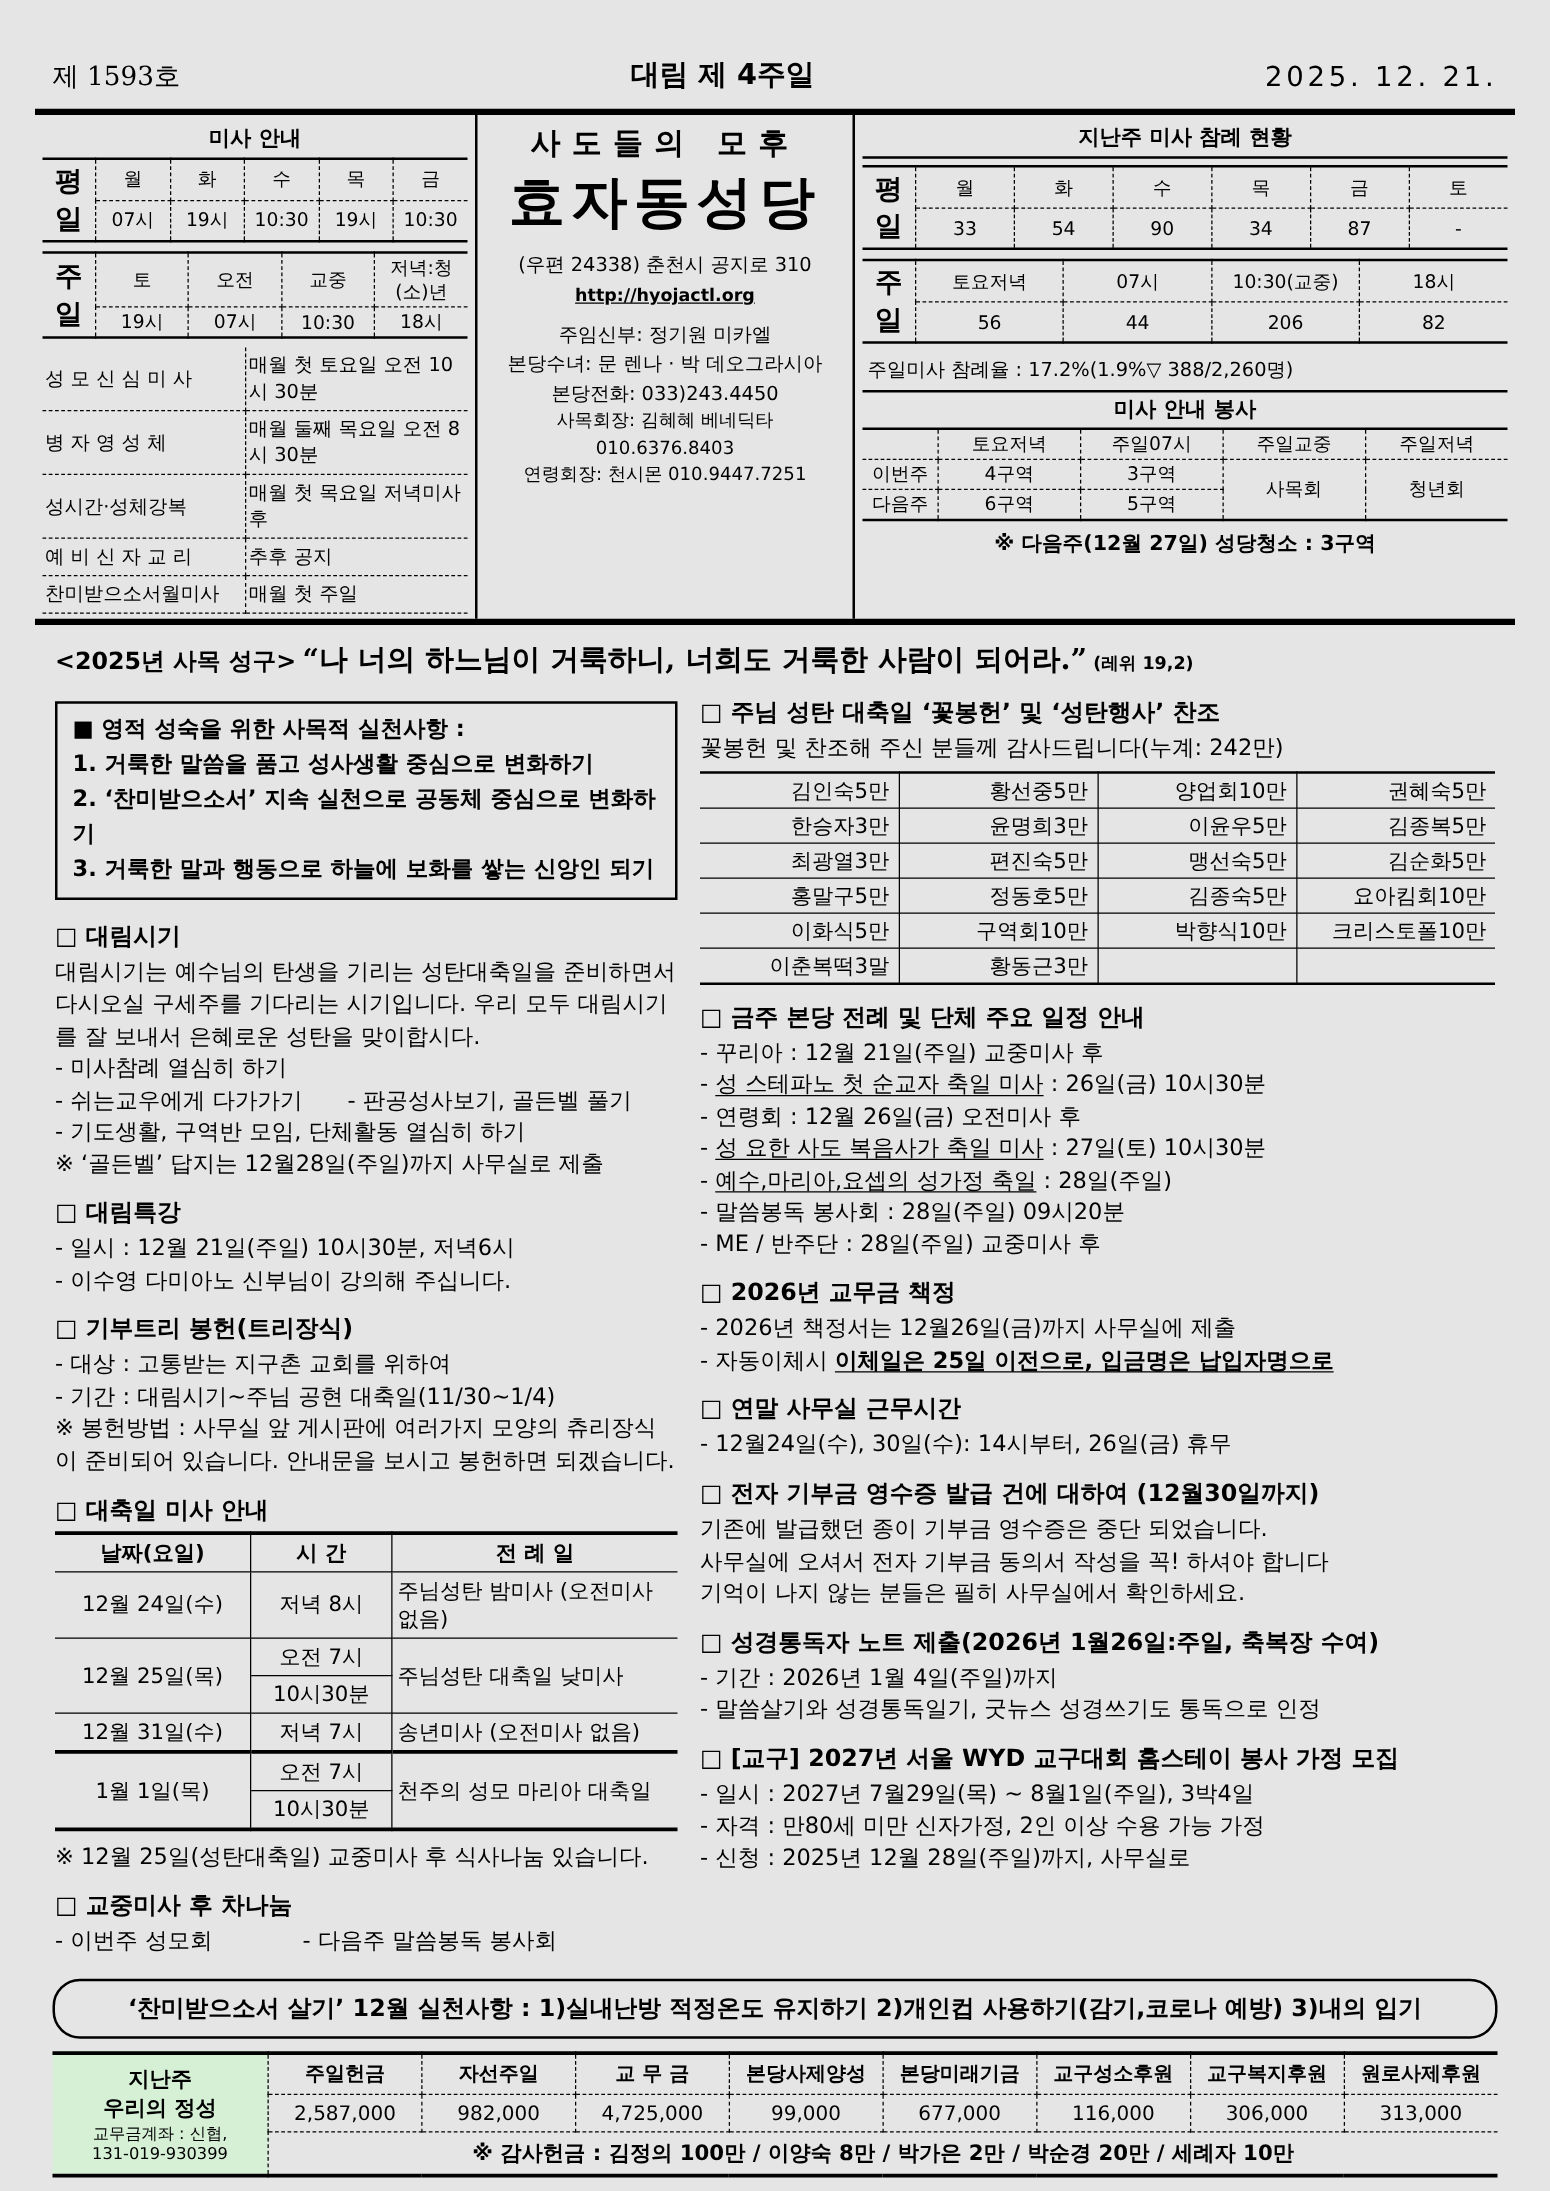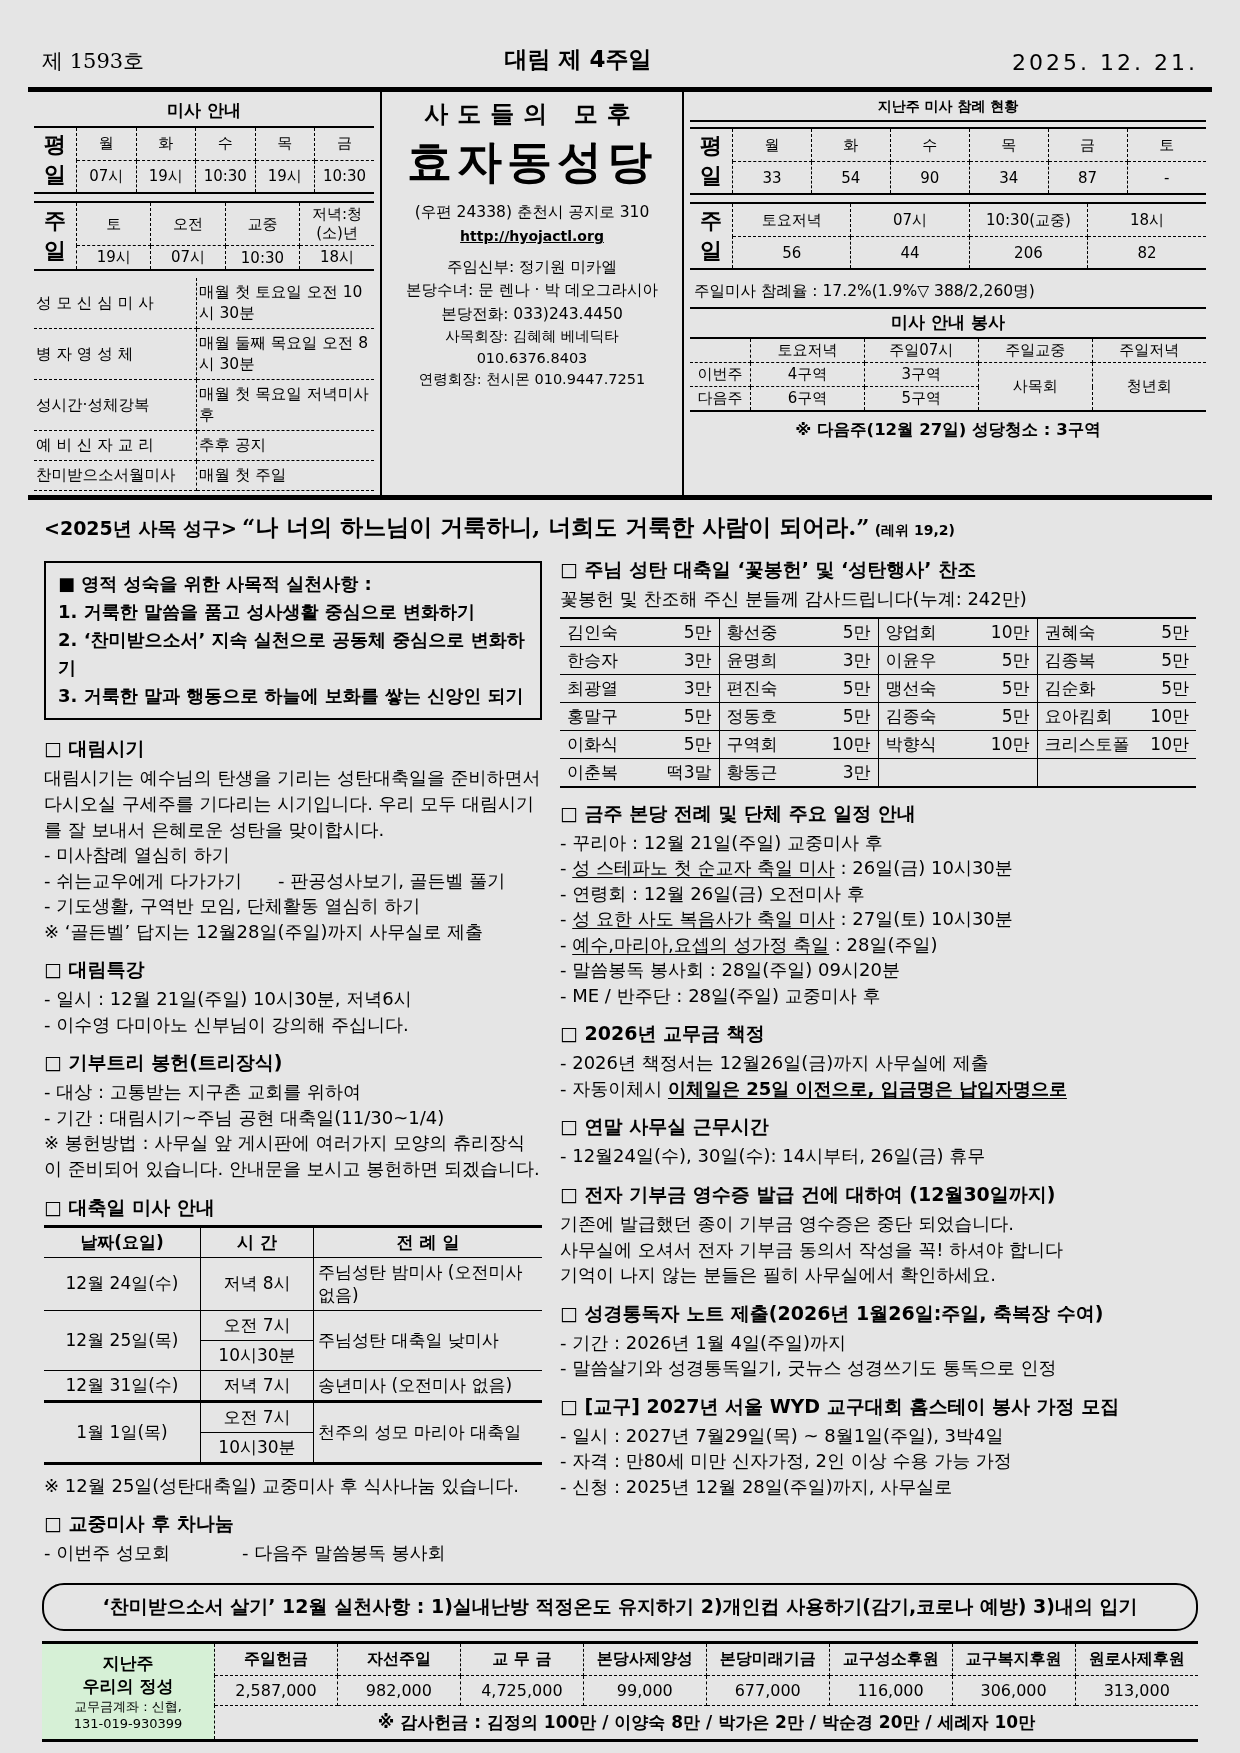--- a/index.html
+++ b/index.html
@@ -30,21 +30,21 @@
   table.spec td{border-bottom:1px dashed #000;padding:4px 2px;text-align:left;}
   table.spec td.n{width:158px;border-right:1px dashed #000;}
   
   .id-sub{font-weight:bold;font-size:24px;letter-spacing:9px;}
   .id-name{font-weight:bold;font-size:45px;letter-spacing:5px;margin:2px 0 10px;}
   .id-addr{font-size:15.5px;margin-bottom:3px;}
   .id-web{font-size:14px;font-weight:bold;text-decoration:underline;display:inline-block;margin-bottom:12px;color:#000;}
   .id-lines div{font-size:15.5px;line-height:1.5;}
   .id-lines div.sm{font-size:14.5px;}
   
-  .att-title{font-weight:bold;font-size:14px;text-align:center;border-bottom:2px solid #000;padding:2px 0 4px;}
+  .att-title{font-weight:bold;font-size:17px;text-align:center;border-bottom:2px solid #000;padding:2px 0 4px;}
   .rate{font-size:15.5px;padding:4px 4px 5px;border-bottom:2px solid #000;}
   .srv-title{font-weight:bold;font-size:17px;text-align:center;padding:2px 0 3px;border-bottom:2px solid #000;}
   .cleaning{font-size:16.5px;font-weight:bold;text-align:center;padding:5px 0 0;}
   
   .motto{padding:12px 16px 6px;}
   .m-label{font-weight:bold;font-size:19px;}
   .m-quote{font-weight:bold;font-size:23px;font-family:"DejaVu Serif","Liberation Serif",serif;}
   .m-ref{font-size:14px;font-weight:bold;}
   
   .bodycols{display:flex;gap:18px;padding:8px 16px 0;}
@@ -65,21 +65,21 @@
   table.feast th:first-child,table.feast td:first-child{border-left:0}
   table.feast th:last-child,table.feast td.rr{border-right:0}
   table.feast tr.sep td{border-top:3px solid #000;}
   .c-date{width:148px}.c-time{width:104px}
   
   table.don{border-collapse:collapse;width:100%;font-size:17px;table-layout:fixed;
     border-top:2px solid #000;border-bottom:2px solid #000;margin:5px 0 10px;}
   table.don td{border:1px solid #000;padding:2px 7px;}
   table.don td:first-child{border-left:0}table.don td:last-child{border-right:0}
   table.don tr:first-child td{border-top:0}table.don tr:last-child td{border-bottom:0}
-  .dc{display:flex;justify-content:space-between;}
+  .dc{display:flex;justify-content:flex-end;}
   
   .banner{margin:4px 14px 10px;border:2px solid #000;border-radius:22px;padding:9px 8px;
     text-align:center;font-weight:bold;font-size:19px;}
   
   table.fin{border-collapse:collapse;width:calc(100% - 28px);margin:0 14px;font-size:16px;
     border-top:3px solid #000;border-bottom:3px solid #000;table-layout:fixed;}
   table.fin td{border:1px dashed #000;text-align:center;padding:5px 2px;}
   table.fin td:first-child{border-left:0}table.fin td.rr{border-right:0}
   table.fin tr:first-child td{border-top:0}table.fin tr.last td{border-bottom:0}
   td.greencell{background:#d6f0d6;width:168px;vertical-align:middle;}

